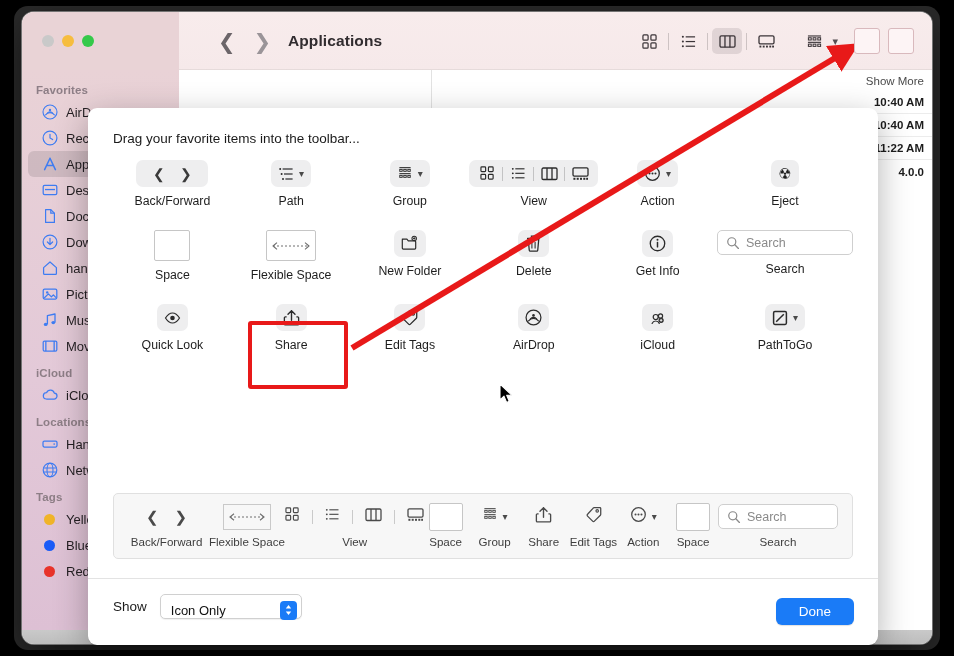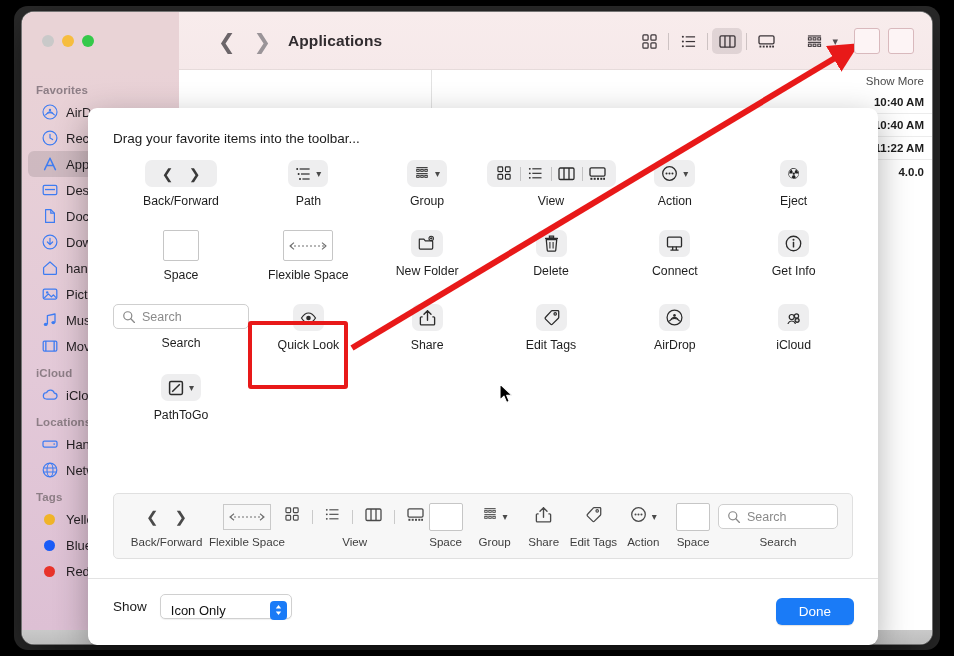--- a/index.html
+++ b/index.html
@@ -130,21 +130,21 @@
   }
   .ds-cell{ display:flex;flex-direction:column;align-items:center;gap:6px; color:#4a4a4a;}
   .ds-lbl{ font-size:11.6px; color:#3e3e3e; white-space:nowrap;}
   .ds-icons{ display:flex;align-items:center;justify-content:center;gap:10px;height:25px; color:#4a4a4a;}
 
   .divider{ position:absolute; left:0; top:470px; width:790px; height:1px; background:#e3e3e3;}
 
   .showrow{ position:absolute; left:25px; top:486px; display:flex;align-items:center; gap:13px;}
   .show-lbl{ font-size:13.5px;color:#1b1b1b;}
   .select{
-    width:132px;height:25px;border:1px solid #d0d0d0;border-radius:5px;background:#fff;
+    width:142px;height:25px;border:1px solid #d0d0d0;border-radius:5px;background:#fff;
     display:flex;align-items:center; padding:7px 4px 0 10px; justify-content:space-between;
     font-size:13px;color:#111; box-shadow:0 1px 1px rgba(0,0,0,.06);
   }
   .stepper{ width:17px;height:19px;border-radius:4px;background:#1a7bf7; display:flex;flex-direction:column;align-items:center;justify-content:center; color:#fff; line-height:7px; font-size:8px;}
   .done{
     position:absolute; right:24px; top:490px; width:78px;height:27px;border-radius:6px;
     background:#1a7bf7; color:#fff; font-size:13.5px; display:flex;align-items:center;justify-content:center;
     box-shadow:0 1px 1px rgba(0,0,0,.12);
   }
 
@@ -542,29 +542,20 @@
               <rect x="1.8" y="2.6" width="12.4" height="1.4" rx=".6" fill="currentColor"></rect>
               <path d="M6 1 h4 v1.6 h-4 z" fill="none" stroke="currentColor" stroke-width="1.1"></path>
               <path d="M6.5 6.6 v6.2 M9.5 6.6 v6.2" stroke="currentColor" stroke-width="1"></path>
             </svg>
           </div>
           <span class="cell-lbl">Delete</span>
         </div>
         <div class="cell">
           <div class="pill">
             <svg width="17" height="17" viewBox="0 0 16 16" fill="none">
-              <rect x="1.4" y="2" width="13.2" height="9.2" rx="1.2" fill="none" stroke="currentColor" stroke-width="1.25"></rect>
-              <path d="M6.3 11.4 v2.2 M9.7 11.4 v2.2 M4.6 14.2 h6.8" stroke="currentColor" stroke-width="1.25" stroke-linecap="round"></path>
-            </svg>
-          </div>
-          <span class="cell-lbl">Connect</span>
-        </div>
-        <div class="cell">
-          <div class="pill">
-            <svg width="17" height="17" viewBox="0 0 16 16" fill="none">
               <circle cx="8" cy="8" r="6.8" fill="none" stroke="currentColor" stroke-width="1.25"></circle>
               <circle cx="8" cy="4.4" r=".95" fill="currentColor"></circle>
               <rect x="7.3" y="6.4" width="1.4" height="5.4" rx=".6" fill="currentColor"></rect>
             </svg>
           </div>
           <span class="cell-lbl">Get Info</span>
         </div>
         <div class="cell">
           <div class="searchbox">
             <svg width="14" height="14" viewBox="0 0 16 16" fill="none">

